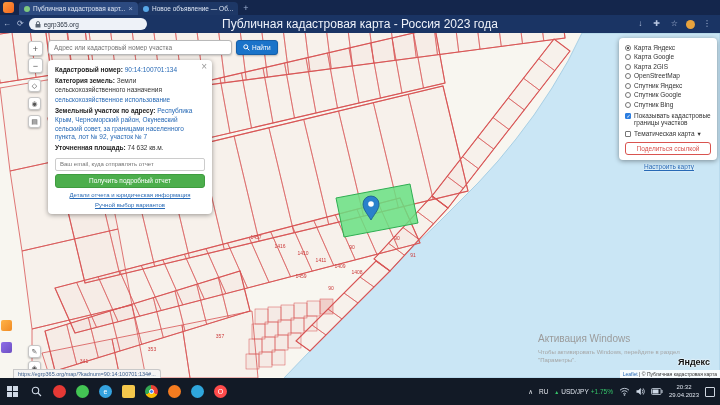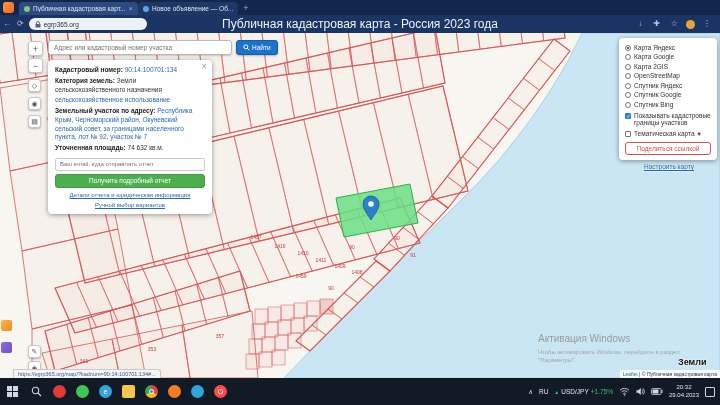--- a/index.html
+++ b/index.html
@@ -358,21 +358,21 @@
       <button class="share-btn">Поделиться ссылкой</button>
     </div>
     <a class="configure-link">Настроить карту</a>
 
     <div class="activation">
       <div class="t1">Активация Windows</div>
       <div class="t2">Чтобы активировать Windows, перейдите в раздел</div>
       <div class="t2">"Параметры".</div>
     </div>
 
-    <div class="yandex-logo">Земли</div>
+    <div class="yandex-logo">Яндекс</div>
     <div class="attribution"><span class="leaflet">Leaflet</span><span> | © Публичная кадастровая карта</span></div>
     <div class="status-pill">https://egrp365.org/map/?kadnum=90:14:100701:134#...</div>
 
     <div class="desk-ic d1"></div>
     <div class="desk-ic d2"></div>
   </div>
 
   <div class="taskbar">
     <span class="tsk">
         <span class="start-grid">

